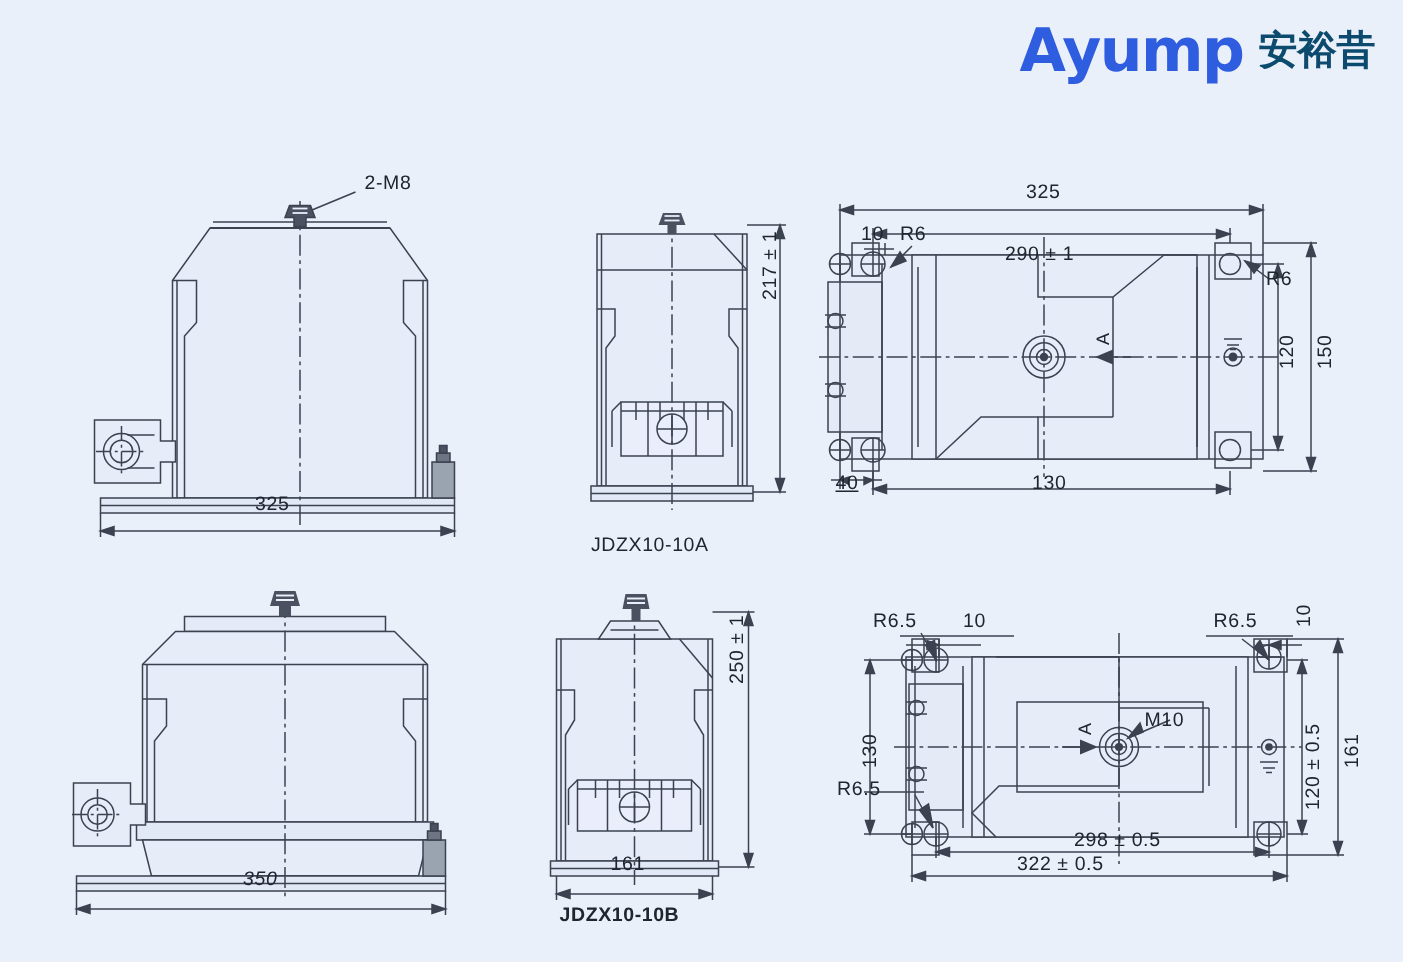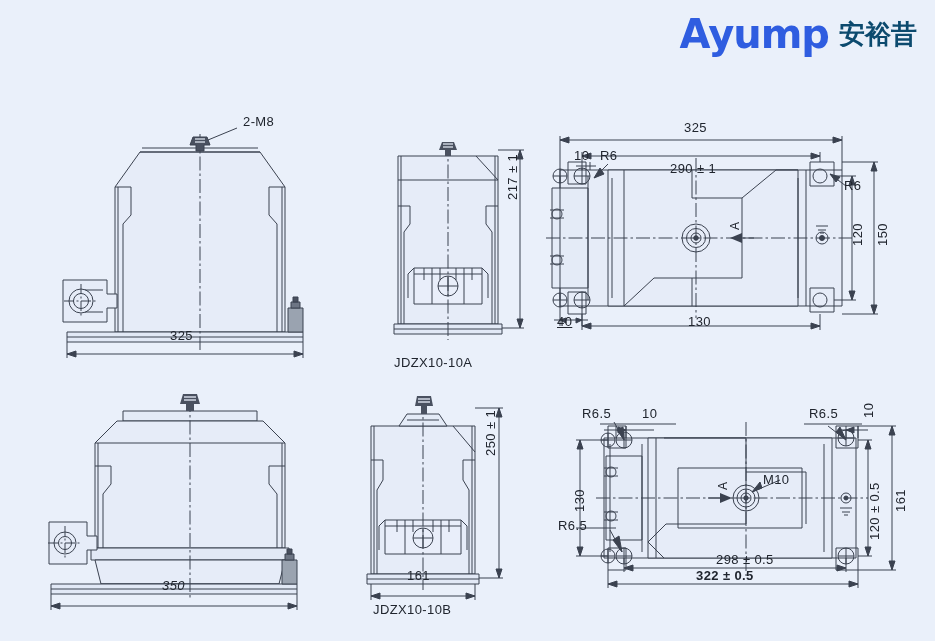--- a/index.html
+++ b/index.html
@@ -360,21 +360,21 @@
         <path d="M120 14 L148 14 M124 184 L148 184"></path>
 
         <path d="M16 190 L16 206 M120 190 L120 206"></path>
         <path d="M16 202 L120 202"></path>
         <path d="M16 202 L25 199 L25 205 Z" fill="#3b4250"></path>
         <path d="M120 202 L111 199 L111 205 Z" fill="#3b4250"></path>
       </g>
     </svg>
     <span class="cap" style="left:128px;top:62px;transform:rotate(-90deg);transform-origin:left top;">250 ± 1</span>
     <span class="cap" style="left:52px;top:174px;">161</span>
-    <span class="cap" style="left:18px;top:208px;">JDZX10-10B</span>
+    <span class="cap" style="left:18px;top:208px;font-weight:bold;">JDZX10-10B</span>
   </div>
 
   <div class="dwg" style="left:556px;top:400px;">
     <svg width="379" height="195" viewBox="0 0 379 195">
       <g fill="none" stroke="#3b4250" stroke-width="1">
 
         <path d="M48 38 L300 38 L300 158 L48 158 Z" fill="#e6ecf8"></path>
 
         <path d="M50 56 L86 56 L86 140 L50 140 Z" fill="#e4ebf7"></path>
         <path d="M54 44 L54 152"></path>
@@ -488,17 +488,17 @@
     <span class="cap" style="left:26px;top:6px;">R6.5</span>
     <span class="cap" style="left:86px;top:6px;">10</span>
     <span class="cap" style="left:253px;top:6px;">R6.5</span>
     <span class="cap" style="left:305px;top:18px;transform:rotate(-90deg);transform-origin:left top;">10</span>
     <span class="cap" style="left:16px;top:112px;transform:rotate(-90deg);transform-origin:left top;">130</span>
     <span class="cap" style="left:2px;top:118px;">R6.5</span>
     <span class="cap" style="left:207px;top:72px;">M10</span>
     <span class="cap" style="left:311px;top:140px;transform:rotate(-90deg);transform-origin:left top;">120 ± 0.5</span>
     <span class="cap" style="left:337px;top:112px;transform:rotate(-90deg);transform-origin:left top;">161</span>
     <span class="cap" style="left:136px;top:152px;margin-left:24px;">298 ± 0.5</span>
-    <span class="cap" style="left:140px;top:168px;font-weight:bold;">322 ± 0.5</span>
+    <span class="cap" style="left:122px;top:168px;">322 ± 0.5</span>
     <span class="cap" style="left:160px;top:90px;font-size:12px;transform:rotate(-90deg);transform-origin:left top;">A</span>
   </div>
 
 </div>
 
 </body></html>

